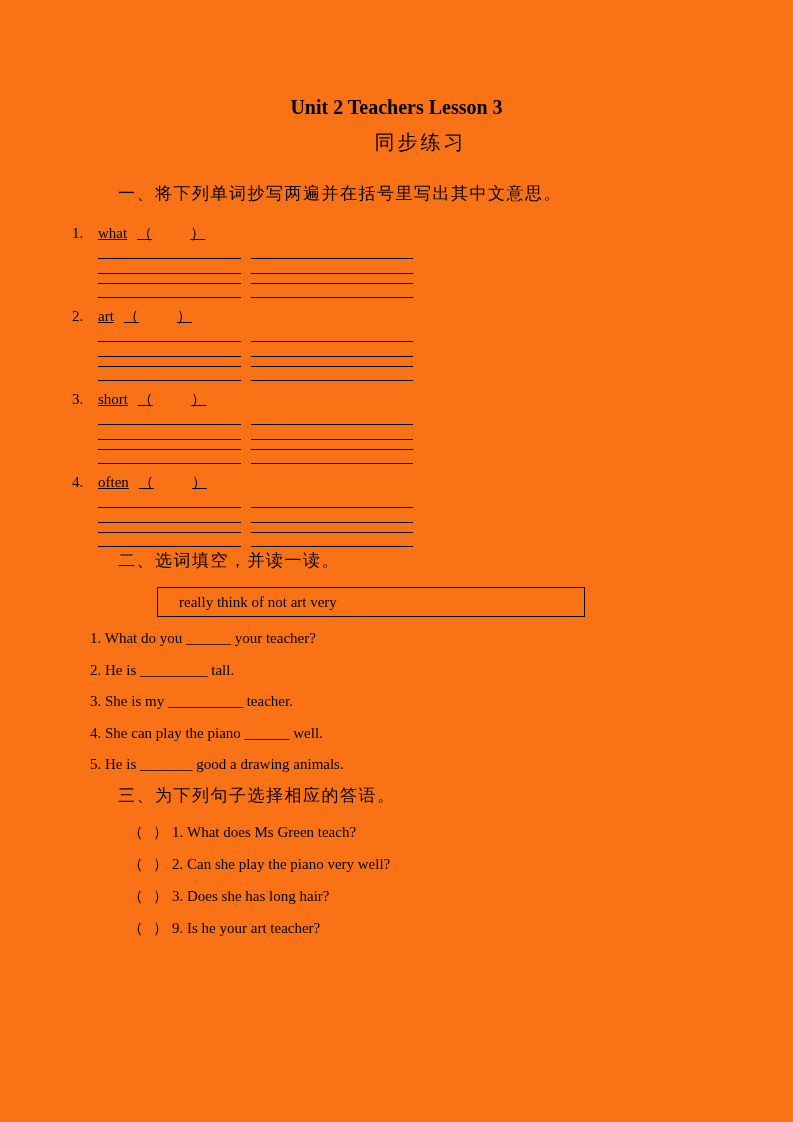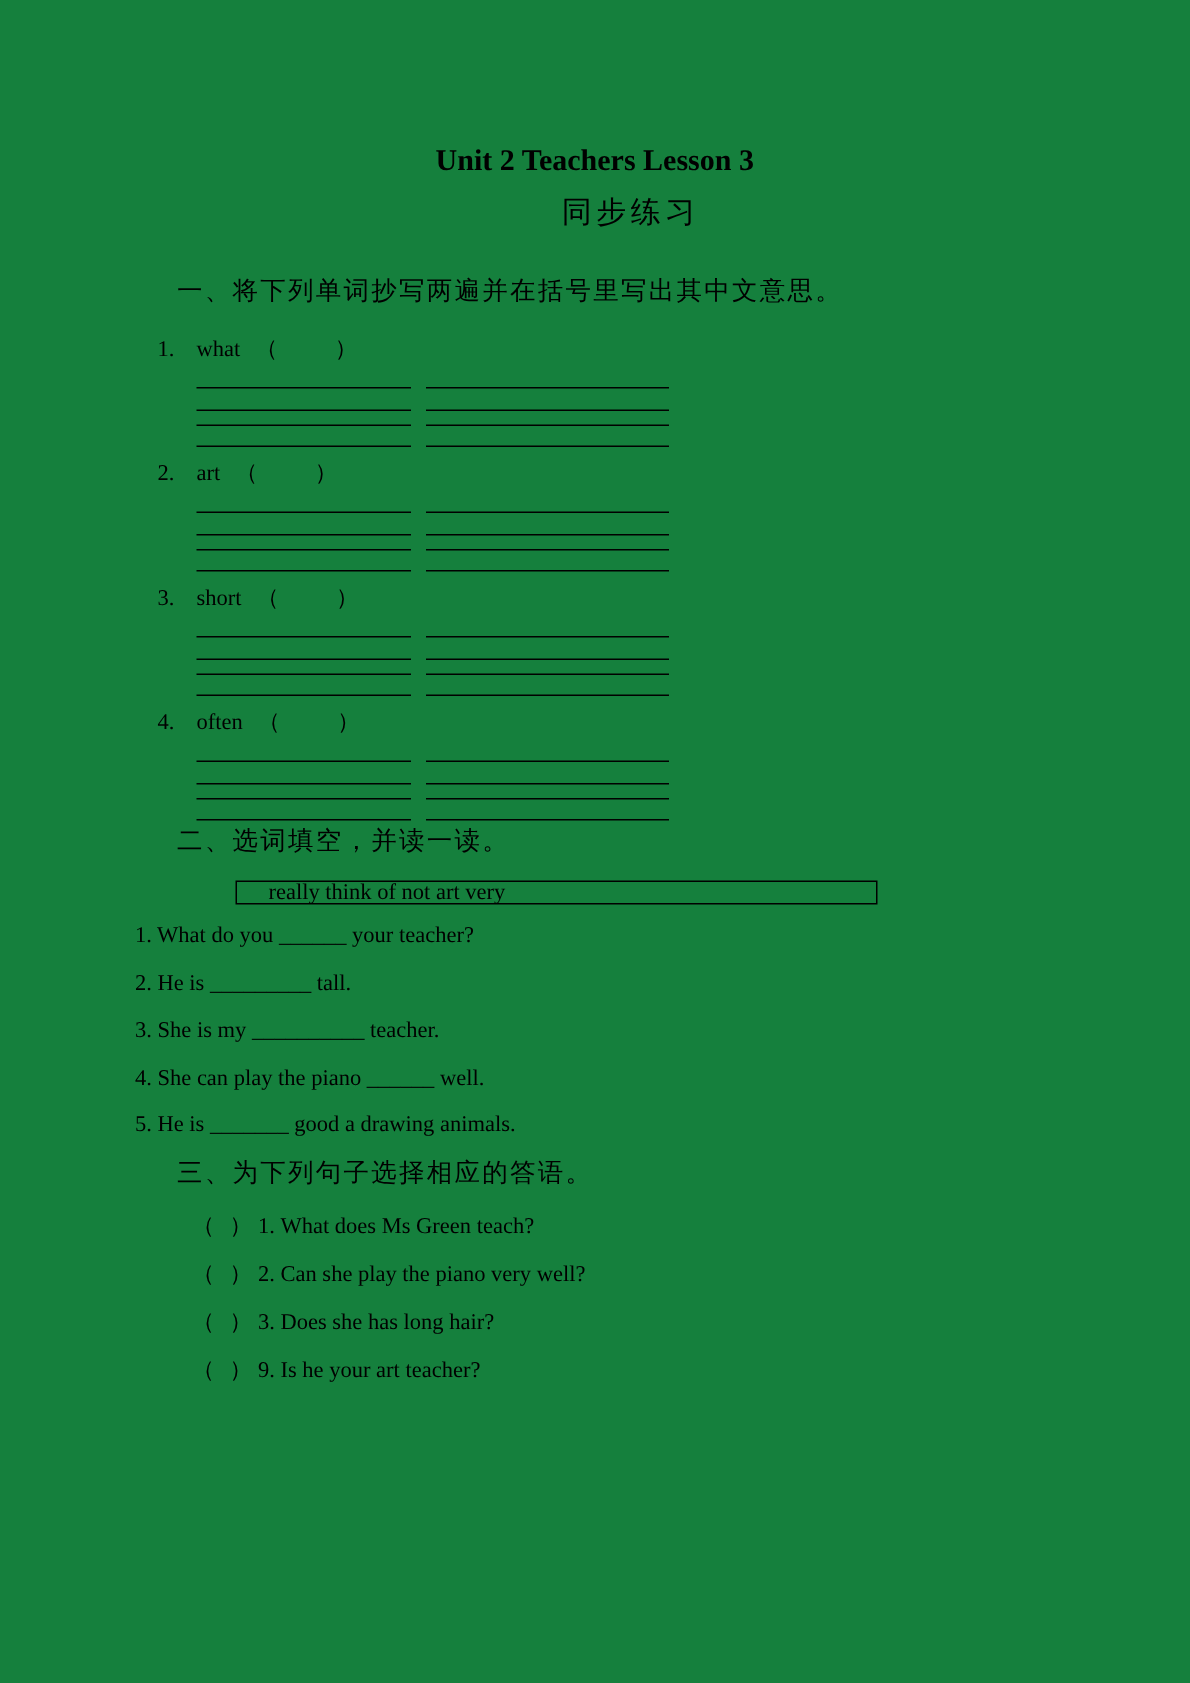--- a/index.html
+++ b/index.html
@@ -3,21 +3,21 @@
 <meta charset="utf-8">
 <style>
   * { margin: 0; padding: 0; box-sizing: border-box; }
   html, body { background: #ffffff; }
   body { width: 793px; }
 
   .page {
     position: relative;
     width: 793px;
     height: 1122px;
-    background: #15803d;
+    background: #f97316;
     color: #000000;
     font-family: "Liberation Serif", "DejaVu Serif", serif;
     padding-top: 97px;
     overflow: hidden;
   }
 
   .title {
     text-align: center;
     font-size: 20px;
     line-height: 20px;
@@ -37,21 +37,21 @@
     margin-left: 118px;
     font-size: 17px;
     line-height: 18px;
     letter-spacing: 1.5px;
   }
   .h-one   { margin-top: 32px; }
   .h-two   { margin-top: 5.5px; }
   .h-three { margin-top: 15px; }
 
   
-  .word-item { margin-left: 105px; }
+  .word-item { margin-left: 72px; text-decoration: underline; }
   .wi-first  { margin-top: 22px; }
   .word-item + .word-item { margin-top: 10.5px; }
 
   .word-label { font-size: 15px; line-height: 16px; }
   .w-num  { display: inline-block; width: 26px; }
   .w-paren { margin-left: 10px; }
   .paren-gap { display: inline-block; width: 38px; }
 
   .wgrid {
     display: flex;
@@ -64,21 +64,21 @@
   .wline  { height: 0; border-top: 1.5px solid #000; }
   .wline:nth-child(2) { margin-top: 13.5px; }
   .wline:nth-child(3) { margin-top: 9.5px; }
   .wline:nth-child(4) { margin-top: 12.5px; }
 
   
   .word-bank {
     margin-top: 17px;
     margin-left: 157px;
     width: 428px;
-    height: 16px;
+    height: 30px;
     border: 1.5px solid #000;
     display: flex;
     align-items: center;
     padding-left: 21px;
     font-size: 15px;
   }
 
   .sentence {
     margin-left: 90px;
     margin-top: 15.5px;

